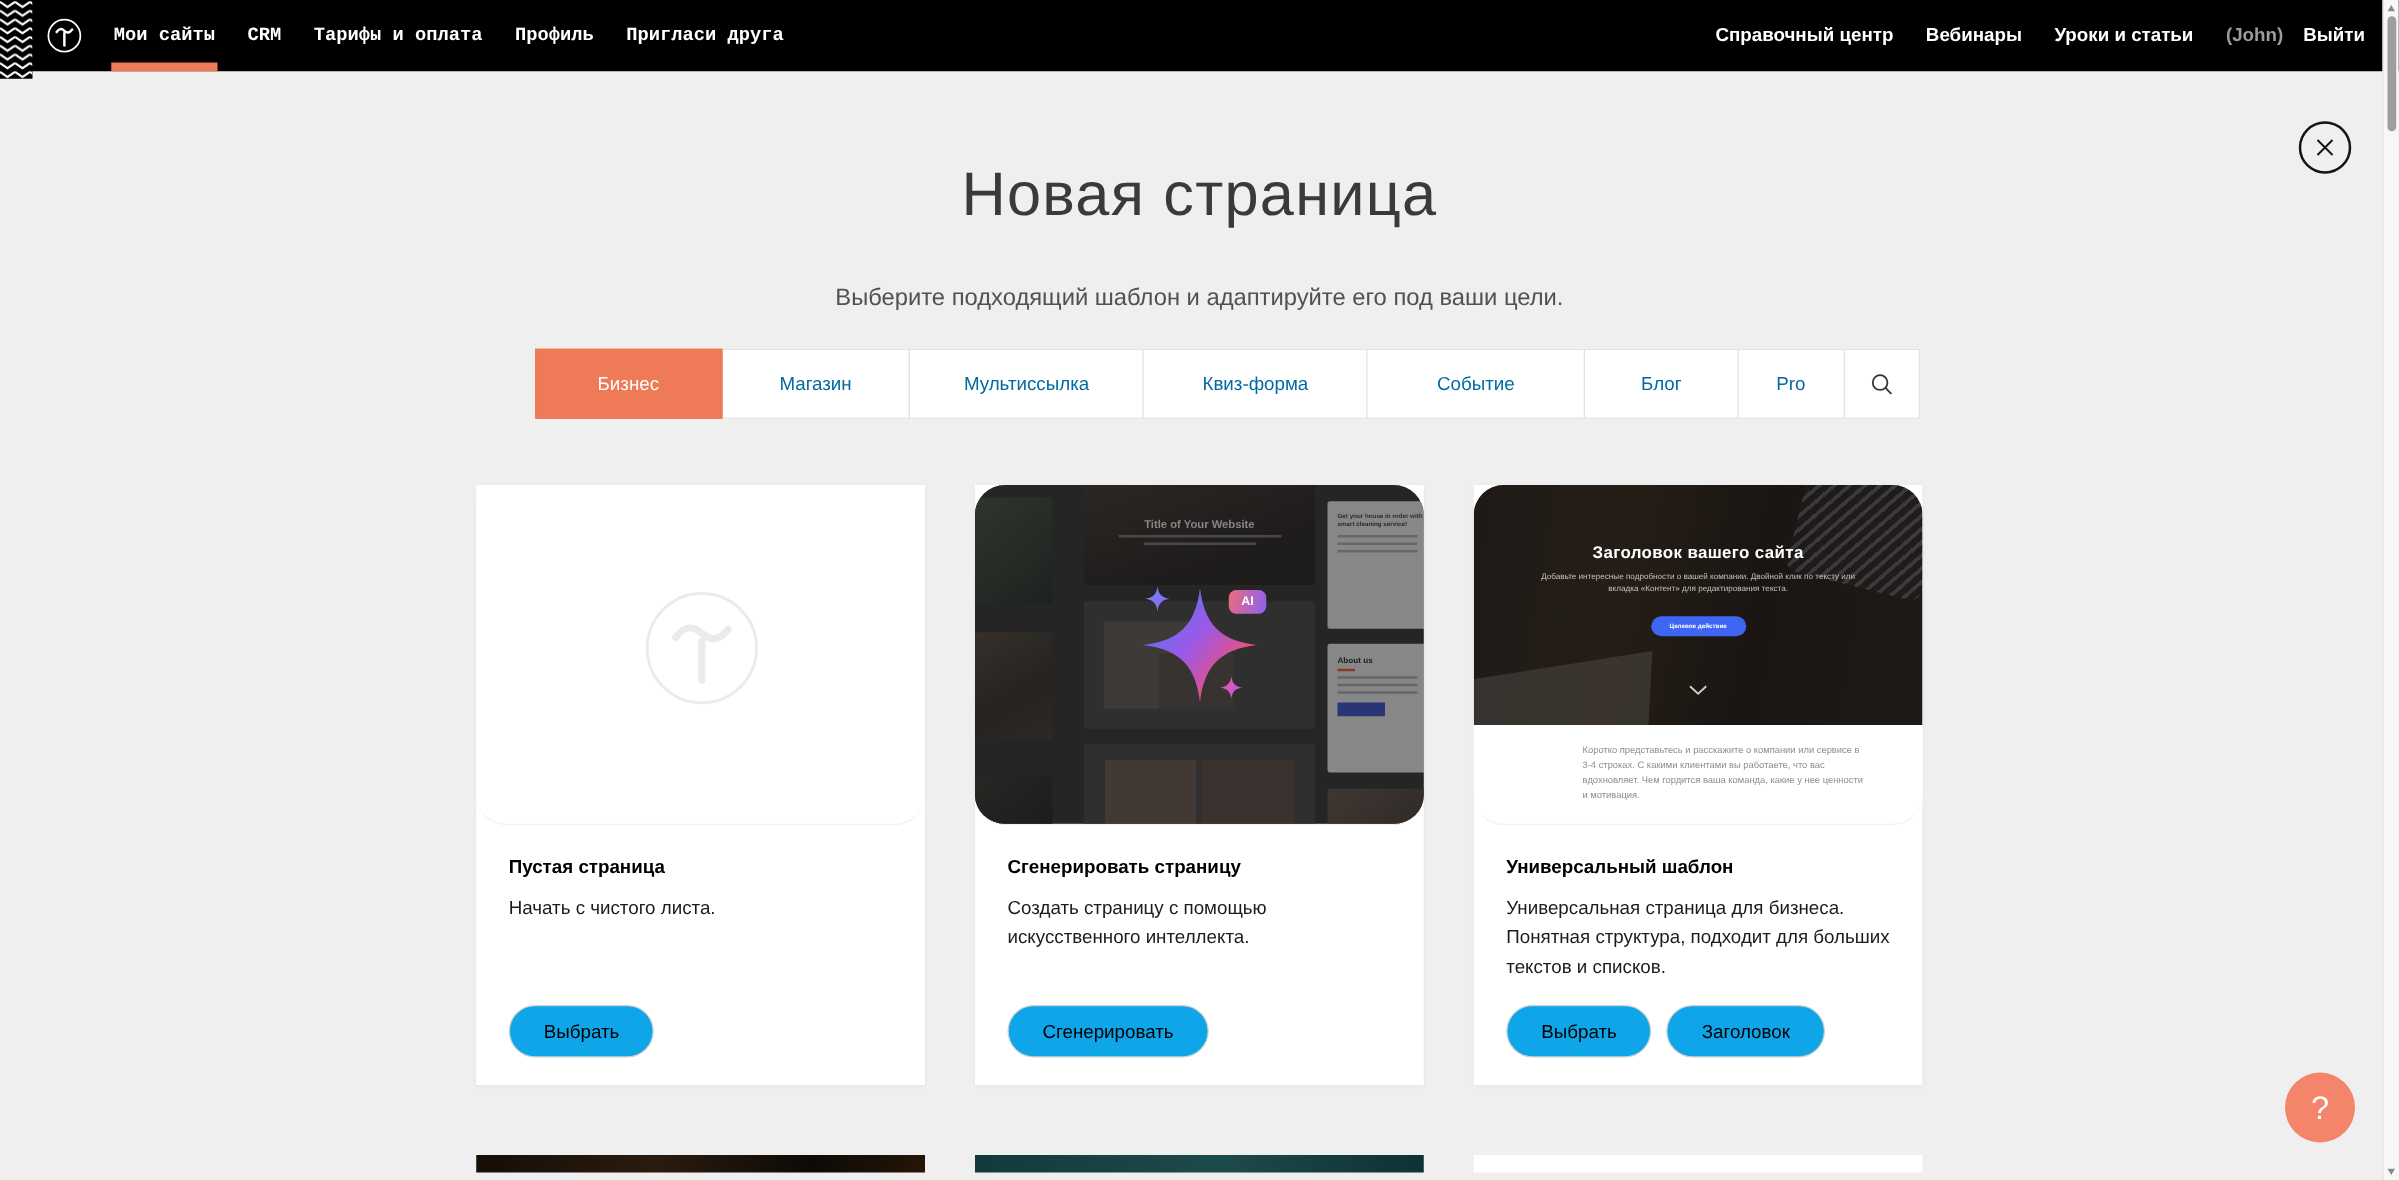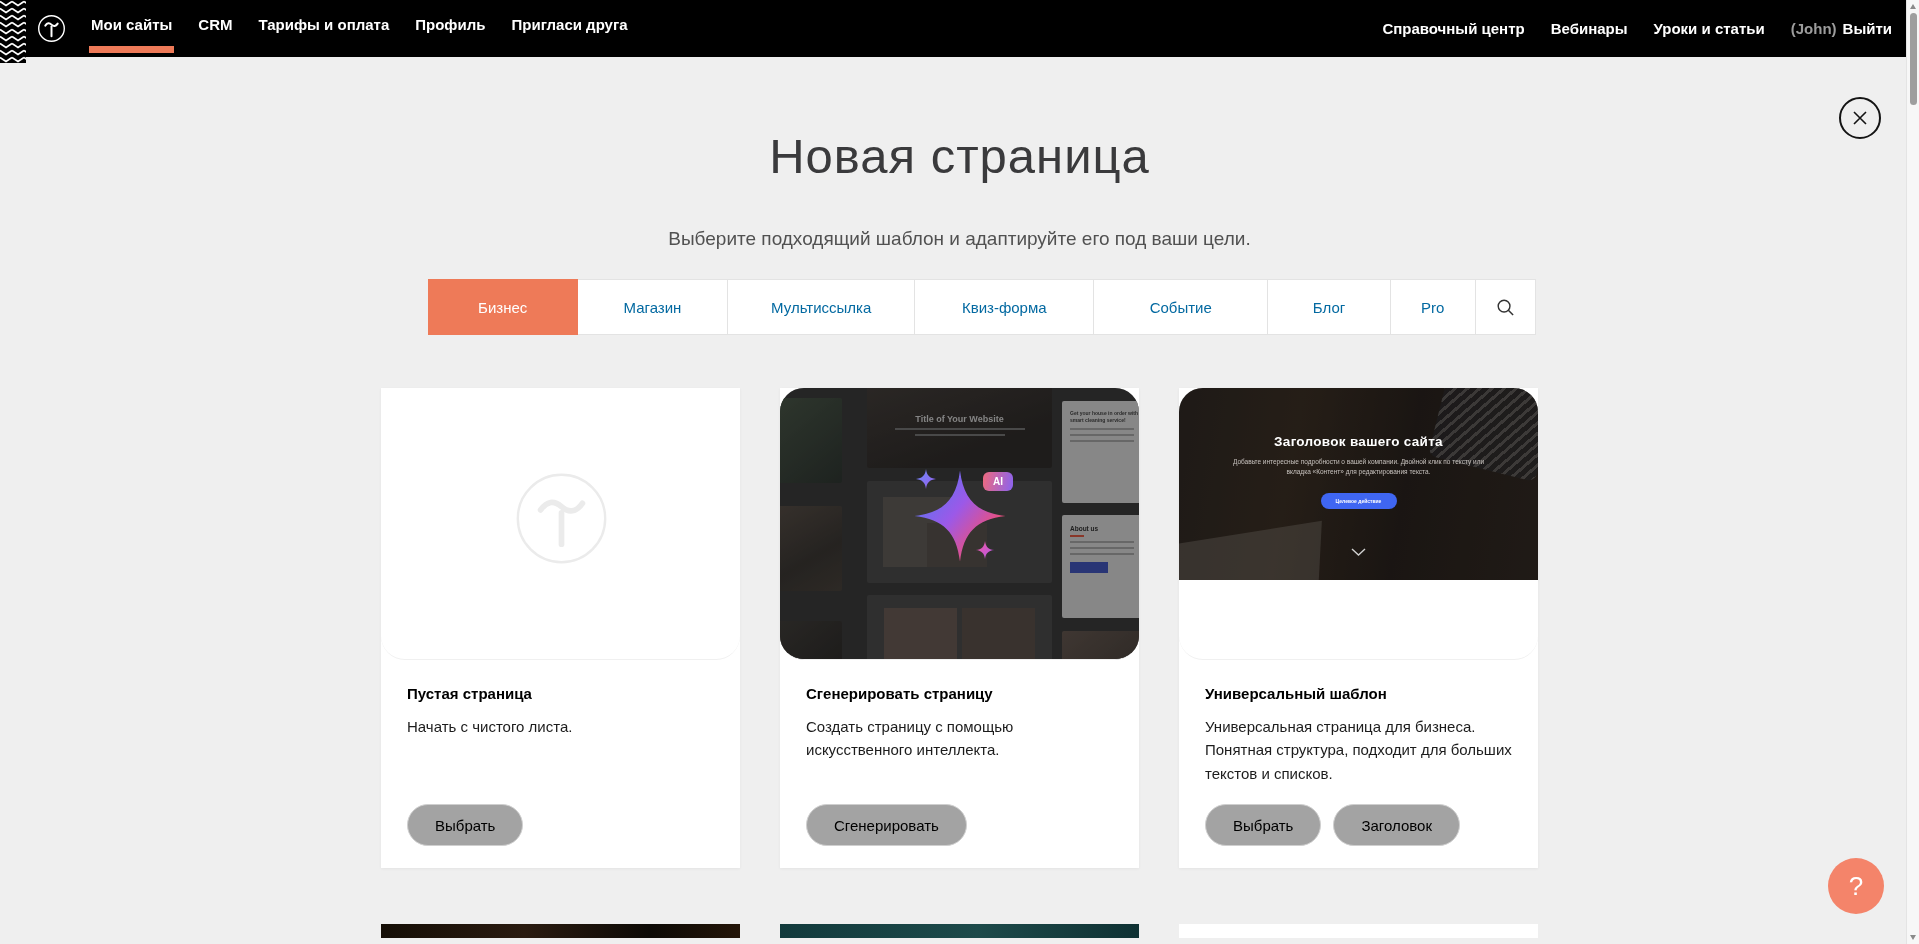--- a/index.html
+++ b/index.html
@@ -3,27 +3,27 @@
 <meta charset="utf-8">
 <style>
   * { margin:0; padding:0; box-sizing:border-box; }
   html,body { width:1919px; height:944px; overflow:hidden; }
   body { font-family:"Liberation Sans", sans-serif; background:#efefef; position:relative; }
 
   
   .header { position:absolute; top:0; left:0; width:1919px; height:57px; background:#000; z-index:5; }
   .zigzag { position:absolute; top:0; left:0; width:26px; height:63px; background:#000; z-index:6; }
   .logo { position:absolute; left:35px; top:12px; width:33px; height:33px; }
-  .nav-left { position:absolute; left:91px; top:0; height:53px; display:flex; gap:26px; align-items:flex-end; }
+  .nav-left { position:absolute; left:91px; top:0; height:53px; display:flex; gap:26px; align-items:flex-start;font-family:Liberation Mono, monospace; }
   .nav-item { position:relative; color:#fff; font-size:15px; font-weight:700; line-height:57px; cursor:pointer; white-space:nowrap; }
   .nav-item.active::after { content:""; position:absolute; left:-2px; right:-2px; bottom:0; height:7px; background:var(--accent); }
   .nav-right { position:absolute; right:27px; top:0; height:57px; display:flex; gap:26px; align-items:center; }
   .nav-right .nav-item { line-height:57px; }
   .user-name { color:#9c9c9c; font-weight:700; font-size:15px; }
-  .logout { color:#fff; font-weight:700; font-size:15px; margin-left:6px; }
+  .logout { color:#fff; font-weight:700; font-size:15px; margin-left:16px; }
 
   
   .close-btn { position:absolute; left:1839px; top:97px; width:42px; height:42px; border:2px solid #141414; border-radius:50%; background:transparent; display:flex; align-items:center; justify-content:center; cursor:pointer; z-index:4; }
 
   
   .page-title { margin-top:128px; text-align:center; font-size:49px; font-weight:300; color:#3a3a3c; letter-spacing:1px; }
   .page-subtitle { margin-top:44px; text-align:center; font-size:19px; color:#515151; }
 
   
   .tabbar { width:1152px; margin:29px auto 0; display:flex; height:56px;padding-left:44px; }
@@ -35,21 +35,21 @@
   .tab.t6 { width:90px; }  .tab.t7 { width:64px; }
 
   
   .cards { width:1157px; margin:53px auto 0; display:flex; gap:40px; }
   .card { width:359px; height:480px; background:#fff; box-shadow:0 1px 3px rgba(0,0,0,.05); display:flex; flex-direction:column; }
   .card-preview { width:359px; height:272px; position:relative; overflow:hidden; border-bottom:1px solid #f0f0f0; background:#fff;border-radius:24px; }
   .card-body { flex:1; padding:25px 26px 22px; display:flex; flex-direction:column; }
   .card-title { font-size:15px; font-weight:700; color:#000; }
   .card-desc { margin-top:13px; font-size:15px; line-height:1.55; color:#1c1c1c; }
   .card-actions { margin-top:auto; display:flex; gap:12px; }
-  .pill-btn { height:42px; padding:0 27px; border:1px solid #cfcfcf; border-radius:21px; background:#a3a3a3; font-size:15px; color:#000; cursor:pointer; font-family:"Liberation Sans",sans-serif; }
+  .pill-btn { height:42px; padding:0 27px; border:1px solid #cfcfcf; border-radius:21px; background:#0ea5e9; font-size:15px; color:#000; cursor:pointer; font-family:"Liberation Sans",sans-serif; }
 
   
   .watermark { position:absolute; left:133px; top:83px; width:95px; height:95px; }
 
   
   .ai-preview { background:#2c2c2c; }
   .tile { position:absolute; border-radius:2px; }
   .tile-photo1 { left:-8px; top:10px; width:70px; height:85px; background:linear-gradient(140deg,#3c4a3a,#1f2722); }
   .tile-photo2 { left:-8px; top:118px; width:70px; height:85px; background:linear-gradient(150deg,#4a4038,#2c2824 60%,#3a332c); }
   .tile-photo3 { left:-8px; top:233px; width:70px; height:46px; background:linear-gradient(140deg,#33302c,#1d1b19); }
@@ -272,20 +272,21 @@
         <div class="shade"></div>
         <div class="uni-hero-inner">
           <div class="uni-heading">Заголовок вашего сайта</div>
           <div class="uni-sub">Добавьте интересные подробности о вашей компании. Двойной клик по тексту или вкладка «Контент» для редактирования текста.</div>
           <button class="uni-cta">Целевое действие</button>
         </div>
         <svg class="uni-chevron" width="15" height="8" viewBox="0 0 15 8">
           <path d="M1 1 L7.5 7 L14 1" stroke="#d0d0d0" stroke-width="1.4" fill="none"></path>
         </svg>
       </div>
+      <div class="uni-textblock">Коротко представьтесь и расскажите о компании или сервисе в 3-4 строках. С какими клиентами вы работаете, что вас вдохновляет. Чем гордится ваша команда, какие у нее ценности и мотивация.</div>
     </div>
     <div class="card-body">
       <div class="card-title">Универсальный шаблон</div>
       <div class="card-desc">Универсальная страница для бизнеса. Понятная структура, подходит для больших текстов и списков.</div>
       <div class="card-actions">
         <button class="pill-btn">Выбрать</button>
         <button class="pill-btn">Заголовок</button>
       </div>
     </div>
   </div>

